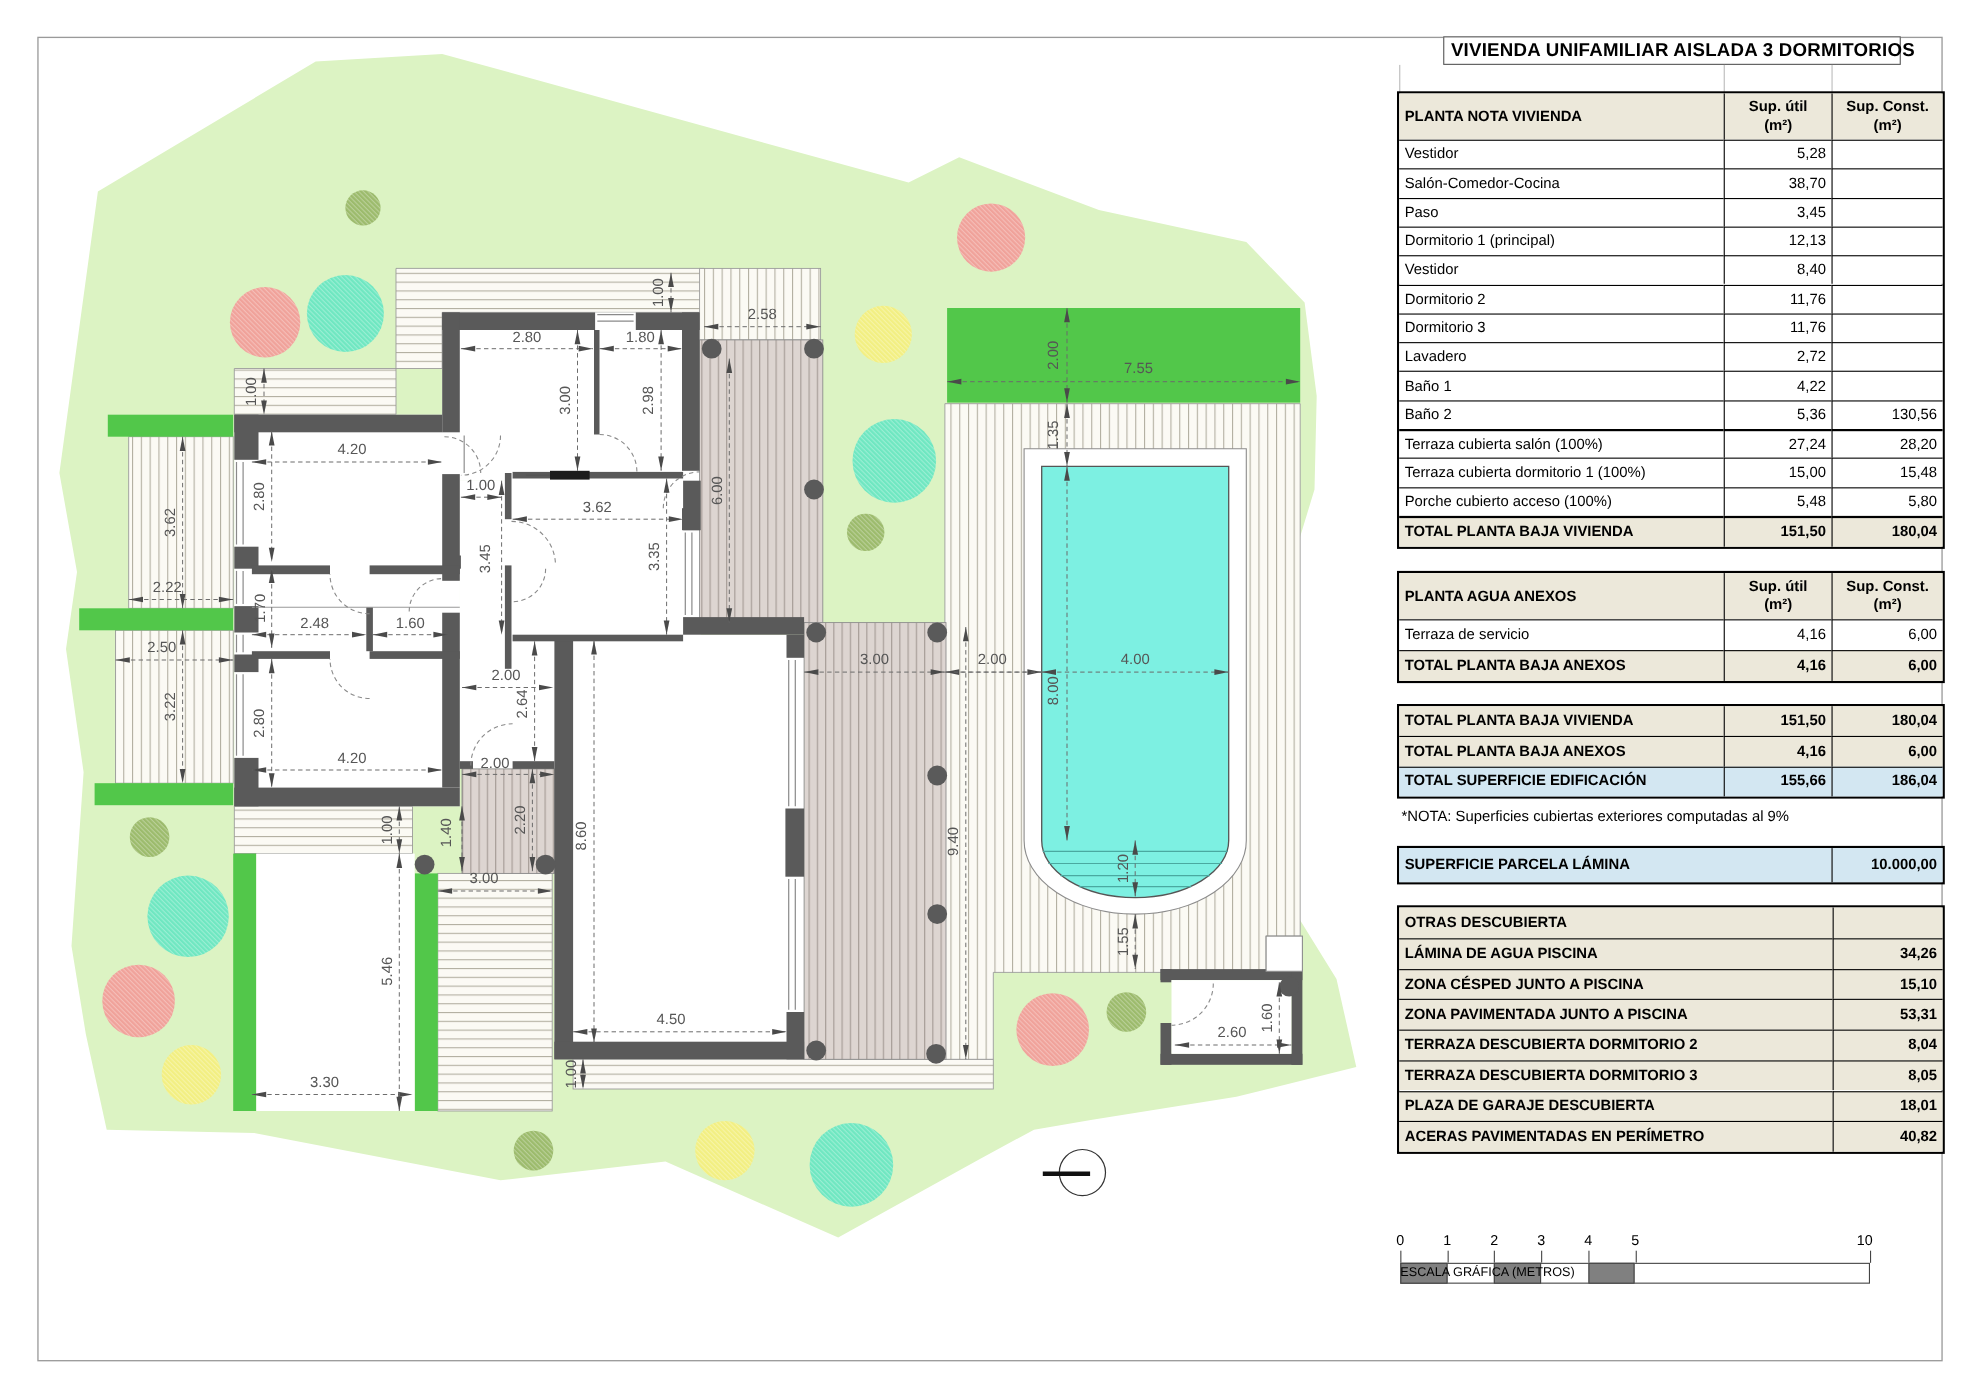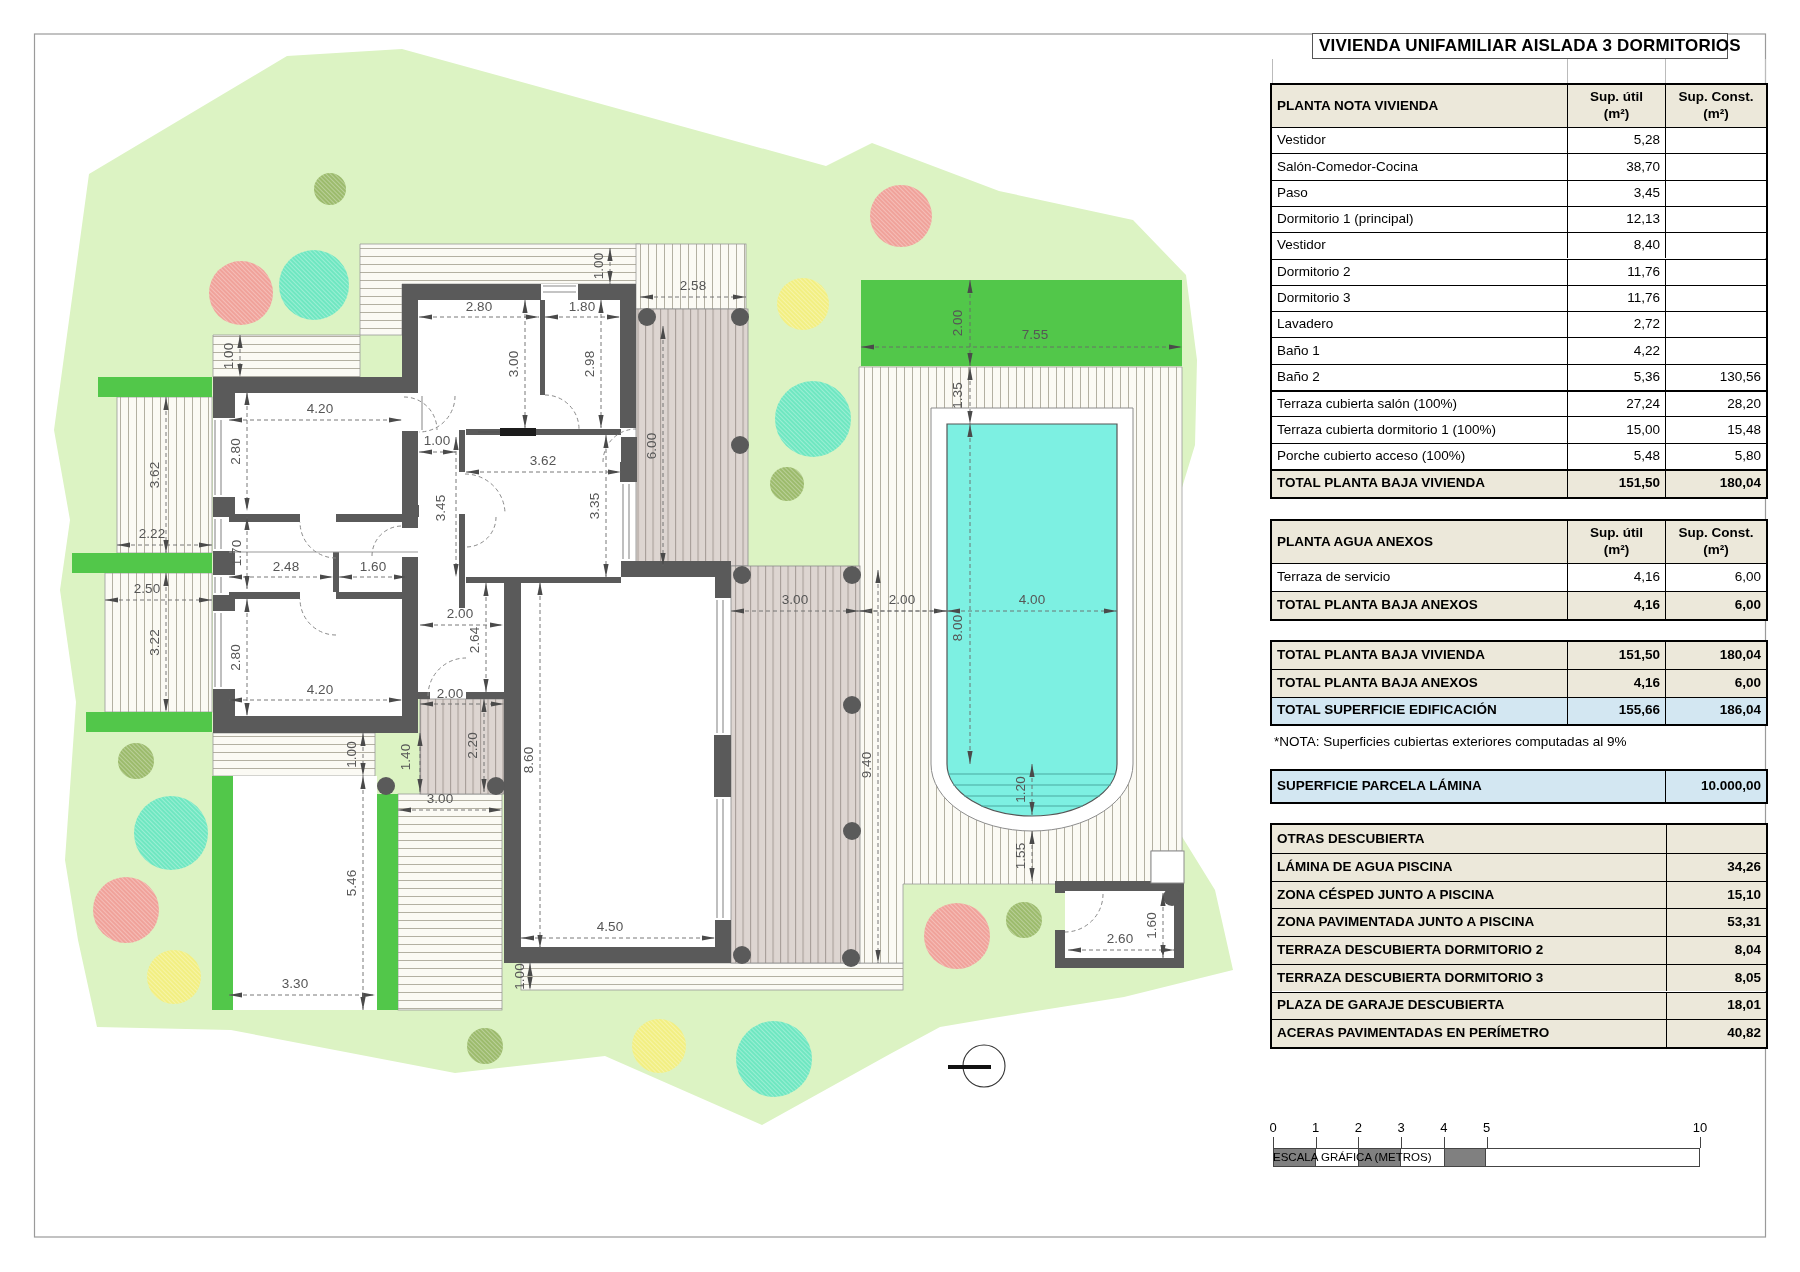--- a/index.html
+++ b/index.html
@@ -470,18 +470,18 @@
 <div style="position:absolute;left:1303.7px;top:1120px;width:24px;height:14px;font-family:'Liberation Sans',sans-serif;font-size:13px;color:#000;text-align:center;">1</div>
 <div style="position:absolute;left:1315.7px;top:1137px;width:1px;height:11px;background:#444;"></div>
 <div style="position:absolute;left:1346.4px;top:1120px;width:24px;height:14px;font-family:'Liberation Sans',sans-serif;font-size:13px;color:#000;text-align:center;">2</div>
 <div style="position:absolute;left:1358.4px;top:1137px;width:1px;height:11px;background:#444;"></div>
 <div style="position:absolute;left:1389.1px;top:1120px;width:24px;height:14px;font-family:'Liberation Sans',sans-serif;font-size:13px;color:#000;text-align:center;">3</div>
 <div style="position:absolute;left:1401.1px;top:1137px;width:1px;height:11px;background:#444;"></div>
 <div style="position:absolute;left:1431.8px;top:1120px;width:24px;height:14px;font-family:'Liberation Sans',sans-serif;font-size:13px;color:#000;text-align:center;">4</div>
 <div style="position:absolute;left:1443.8px;top:1137px;width:1px;height:11px;background:#444;"></div>
 <div style="position:absolute;left:1474.5px;top:1120px;width:24px;height:14px;font-family:'Liberation Sans',sans-serif;font-size:13px;color:#000;text-align:center;">5</div>
 <div style="position:absolute;left:1486.5px;top:1137px;width:1px;height:11px;background:#444;"></div>
-<div style="position:absolute;left:1688.0px;top:1120px;width:24px;height:14px;font-family:'Liberation Sans',sans-serif;font-size:13px;color:#000;text-align:center;">10</div>
+<div style="position:absolute;left:1688.0px;top:1120px;width:24px;height:14px;font-family:'Liberation Sans',sans-serif;font-size:13px;color:#000;text-align:left;">10</div>
 <div style="position:absolute;left:1700.0px;top:1137px;width:1px;height:11px;background:#444;"></div>
 <div style="position:absolute;left:1273px;top:1148px;width:427.0px;height:19px;box-sizing:border-box;border:1px solid #444;background:#fff;"></div>
 <div style="position:absolute;left:1273.0px;top:1148px;width:42.7px;height:19px;box-sizing:border-box;border:1px solid #444;background:#808080;"></div>
 <div style="position:absolute;left:1358.4px;top:1148px;width:42.7px;height:19px;box-sizing:border-box;border:1px solid #444;background:#808080;"></div>
 <div style="position:absolute;left:1443.8px;top:1148px;width:42.7px;height:19px;box-sizing:border-box;border:1px solid #444;background:#808080;"></div>
 <div style="position:absolute;left:1273px;top:1151px;width:300px;height:16px;font-family:'Liberation Sans',sans-serif;font-size:11.5px;color:#000;">ESCALA GRÁFICA (METROS)</div>
 </body></html>

